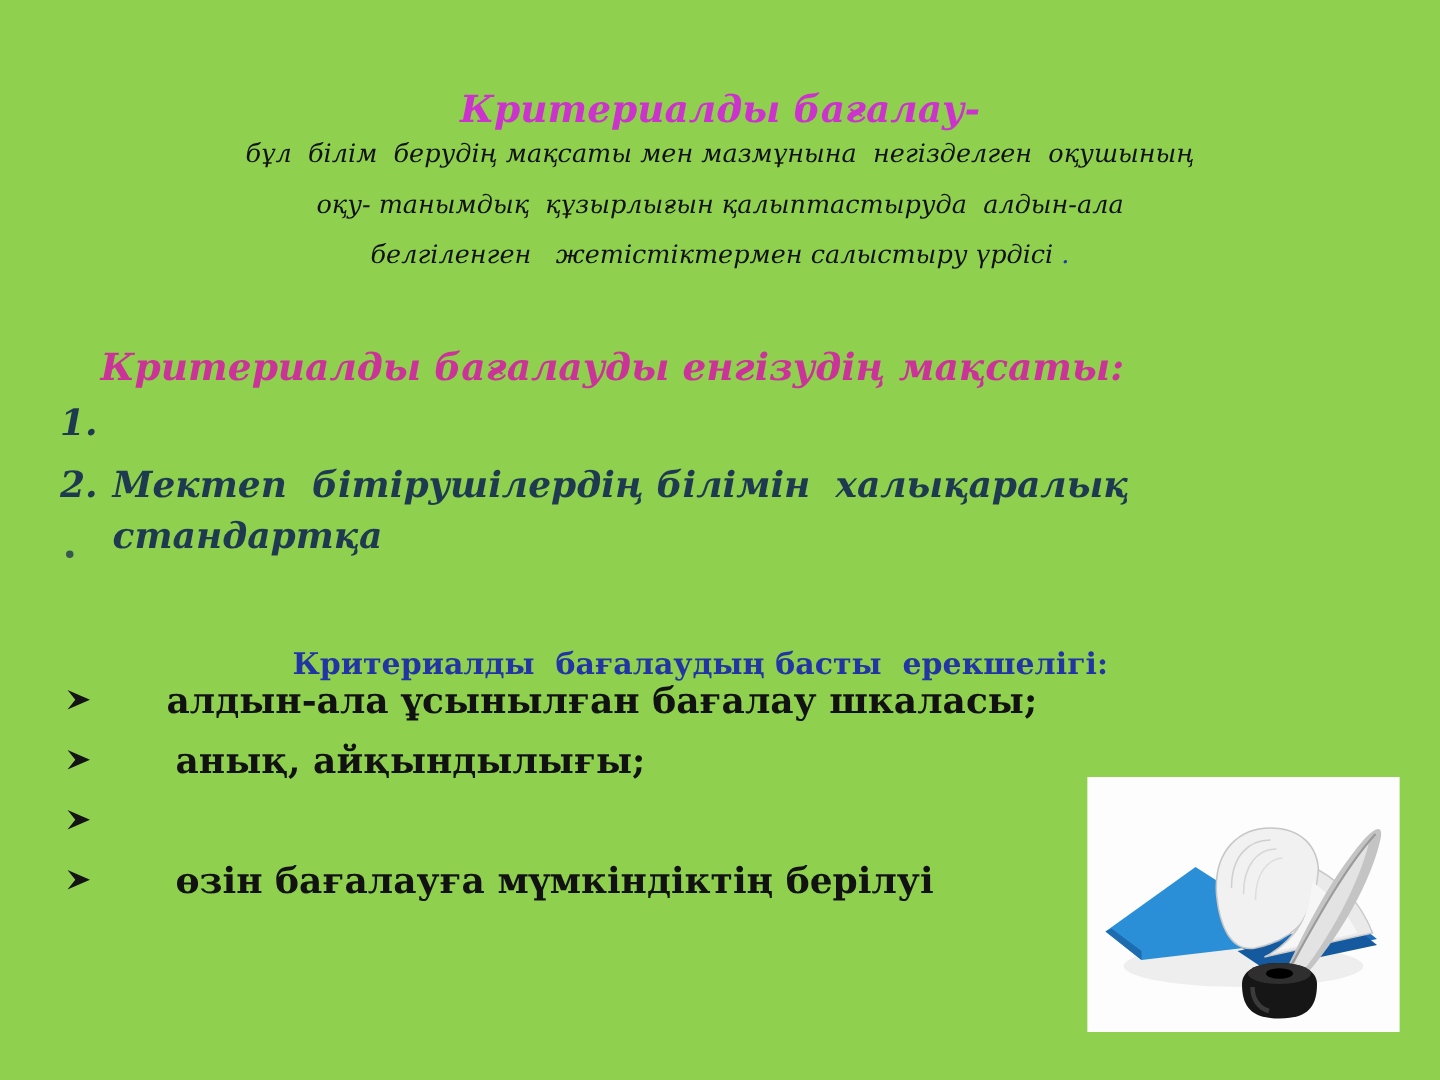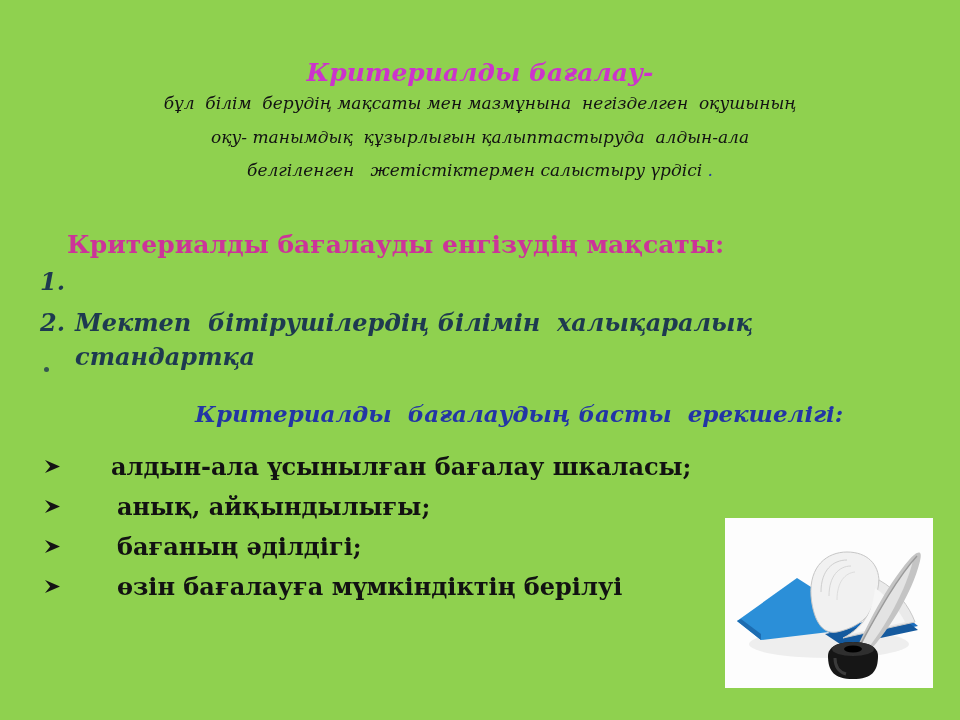--- a/index.html
+++ b/index.html
@@ -16,36 +16,36 @@
     margin-top:12px;
   }
   .intro{
     position:absolute;top:87px;left:28px;width:904px;text-align:center;
     font-size:17px;font-weight:normal;font-style:italic;line-height:33.5px;
     color:var(--body-dark,#121212);
   }
   .blue-period{color:var(--heading-blue,#2335A5);}
   .heading-goal{
     position:absolute;left:67px;top:230px;
-    font-size:25px;font-weight:bold;
+    font-size:25px;font-weight:bold;font-style:italic;
     color:var(--heading-magenta,#CC3399);
   }
   .goal-list{position:absolute;left:40px;top:265px;width:860px;
     font-size:24px;font-weight:bold;font-style:italic;line-height:34px;
     color:var(--list-navy,#1E3A50);}
   .goal-item{display:flex;margin-bottom:7px;}
   .goal-num{margin-right:10px;}
   .goal-line2{padding-left:46px;}
   .stray-dot{
     position:absolute;left:44px;top:367px;width:5px;height:5px;border-radius:50%;
     background:var(--list-navy,#1E3A50);opacity:.8;
   }
   .heading-feature{
-    position:absolute;left:195px;top:400px;
-    font-size:23px;font-weight:bold;font-style:italic;
+    position:absolute;left:195px;top:430px;
+    font-size:20px;font-weight:bold;
     color:var(--heading-blue,#2335A5);
   }
   .bullets{position:absolute;left:44px;top:452px;width:660px;}
   .bullet-row{display:flex;align-items:flex-start;height:40px;
     font-size:24px;font-weight:bold;color:var(--body-dark,#121212);gap:36px;}
   .bullet-row .arrow{flex:0 0 auto;margin:6px 14px 0 0;}
   .bullet-row.indent .arrow{margin-right:20px;}
   .picture{
     position:absolute;left:725px;top:518px;width:208px;height:170px;
     background:#FDFDFD;
@@ -90,21 +90,20 @@
     <div class="bullet-row indent">
       <svg class="arrow" width="17" height="17" viewBox="0 0 17 17">
           <path d="M1 2 L16 8.5 L1 15 L6.2 8.5 Z" fill="#141414"></path>
         </svg>
       <span class="txt">анық, айқындылығы;</span>
     </div>
     <div class="bullet-row indent">
       <svg class="arrow" width="17" height="17" viewBox="0 0 17 17">
           <path d="M1 2 L16 8.5 L1 15 L6.2 8.5 Z" fill="#141414"></path>
         </svg>
-      <span class="txt">бағаның әділдігі;</span>
     </div>
     <div class="bullet-row indent">
       <svg class="arrow" width="17" height="17" viewBox="0 0 17 17">
           <path d="M1 2 L16 8.5 L1 15 L6.2 8.5 Z" fill="#141414"></path>
         </svg>
       <span class="txt">өзін бағалауға мүмкіндіктің берілуі</span>
     </div>
   </div>
 
   <div class="picture">

